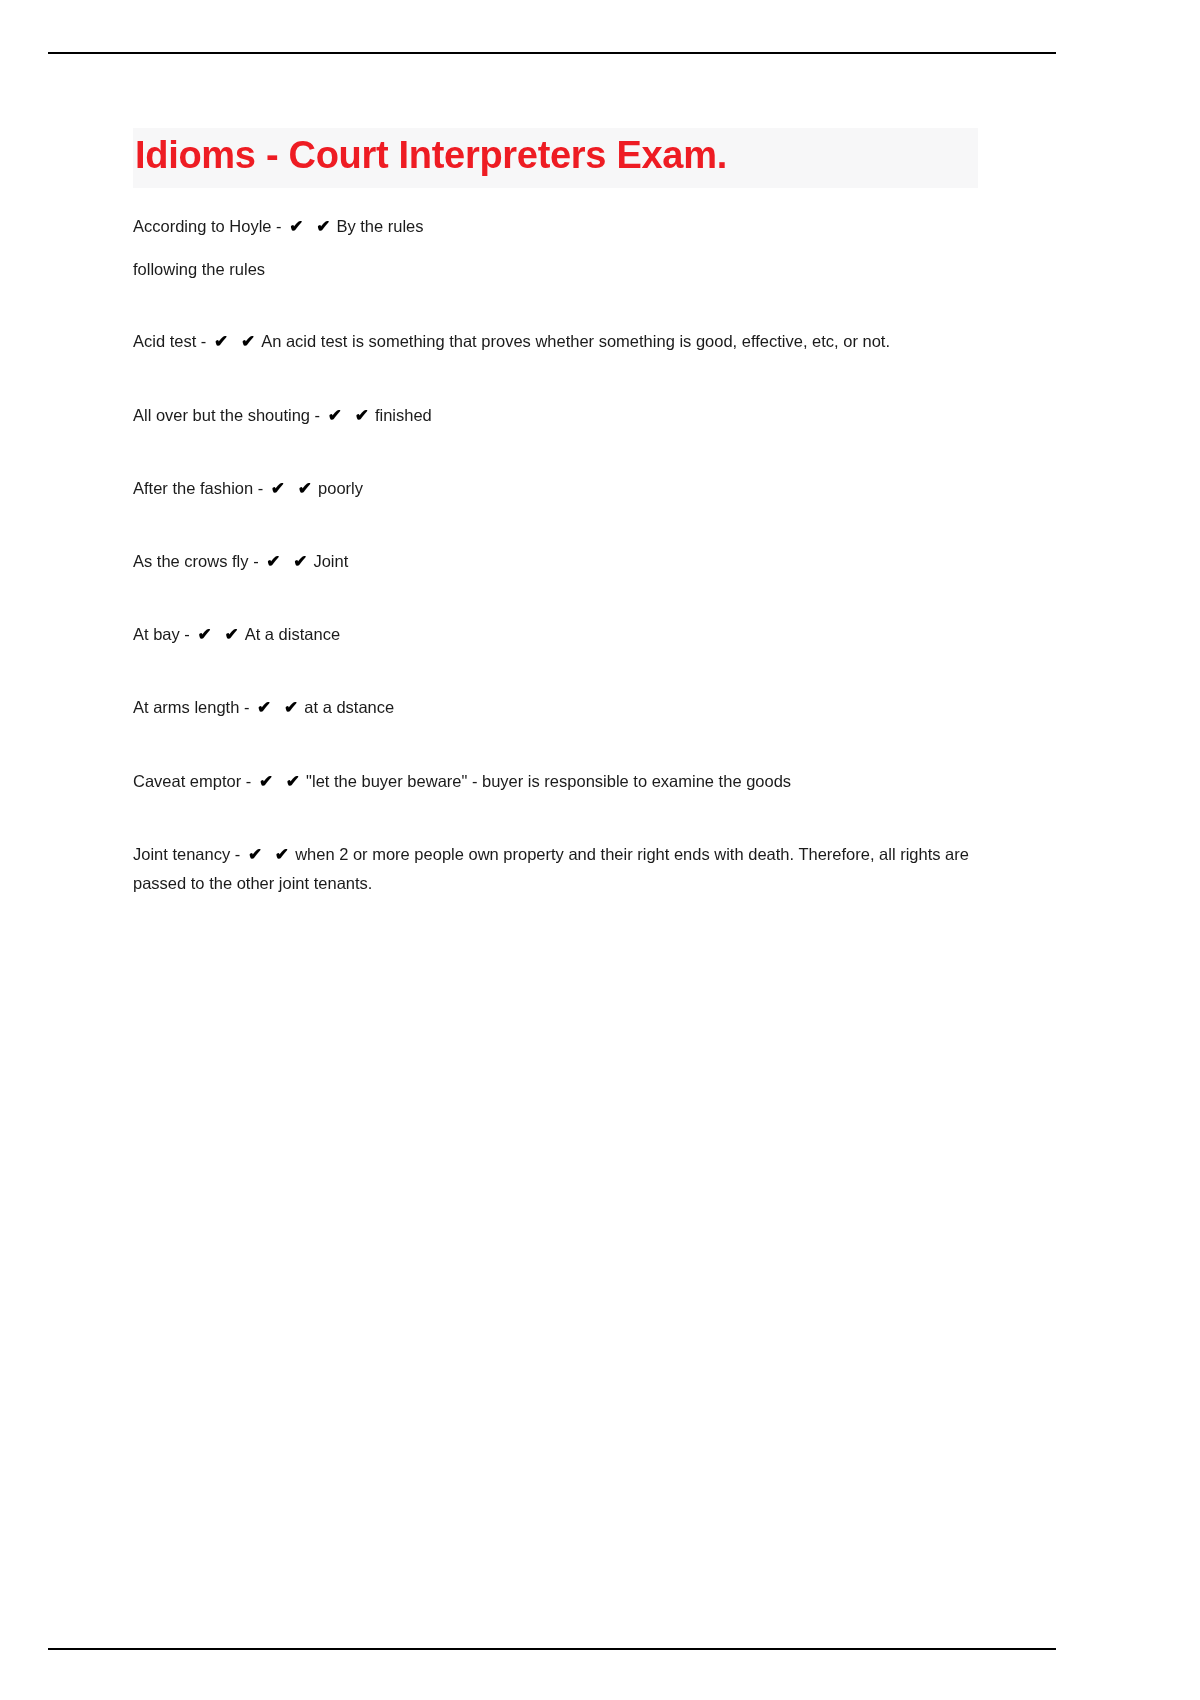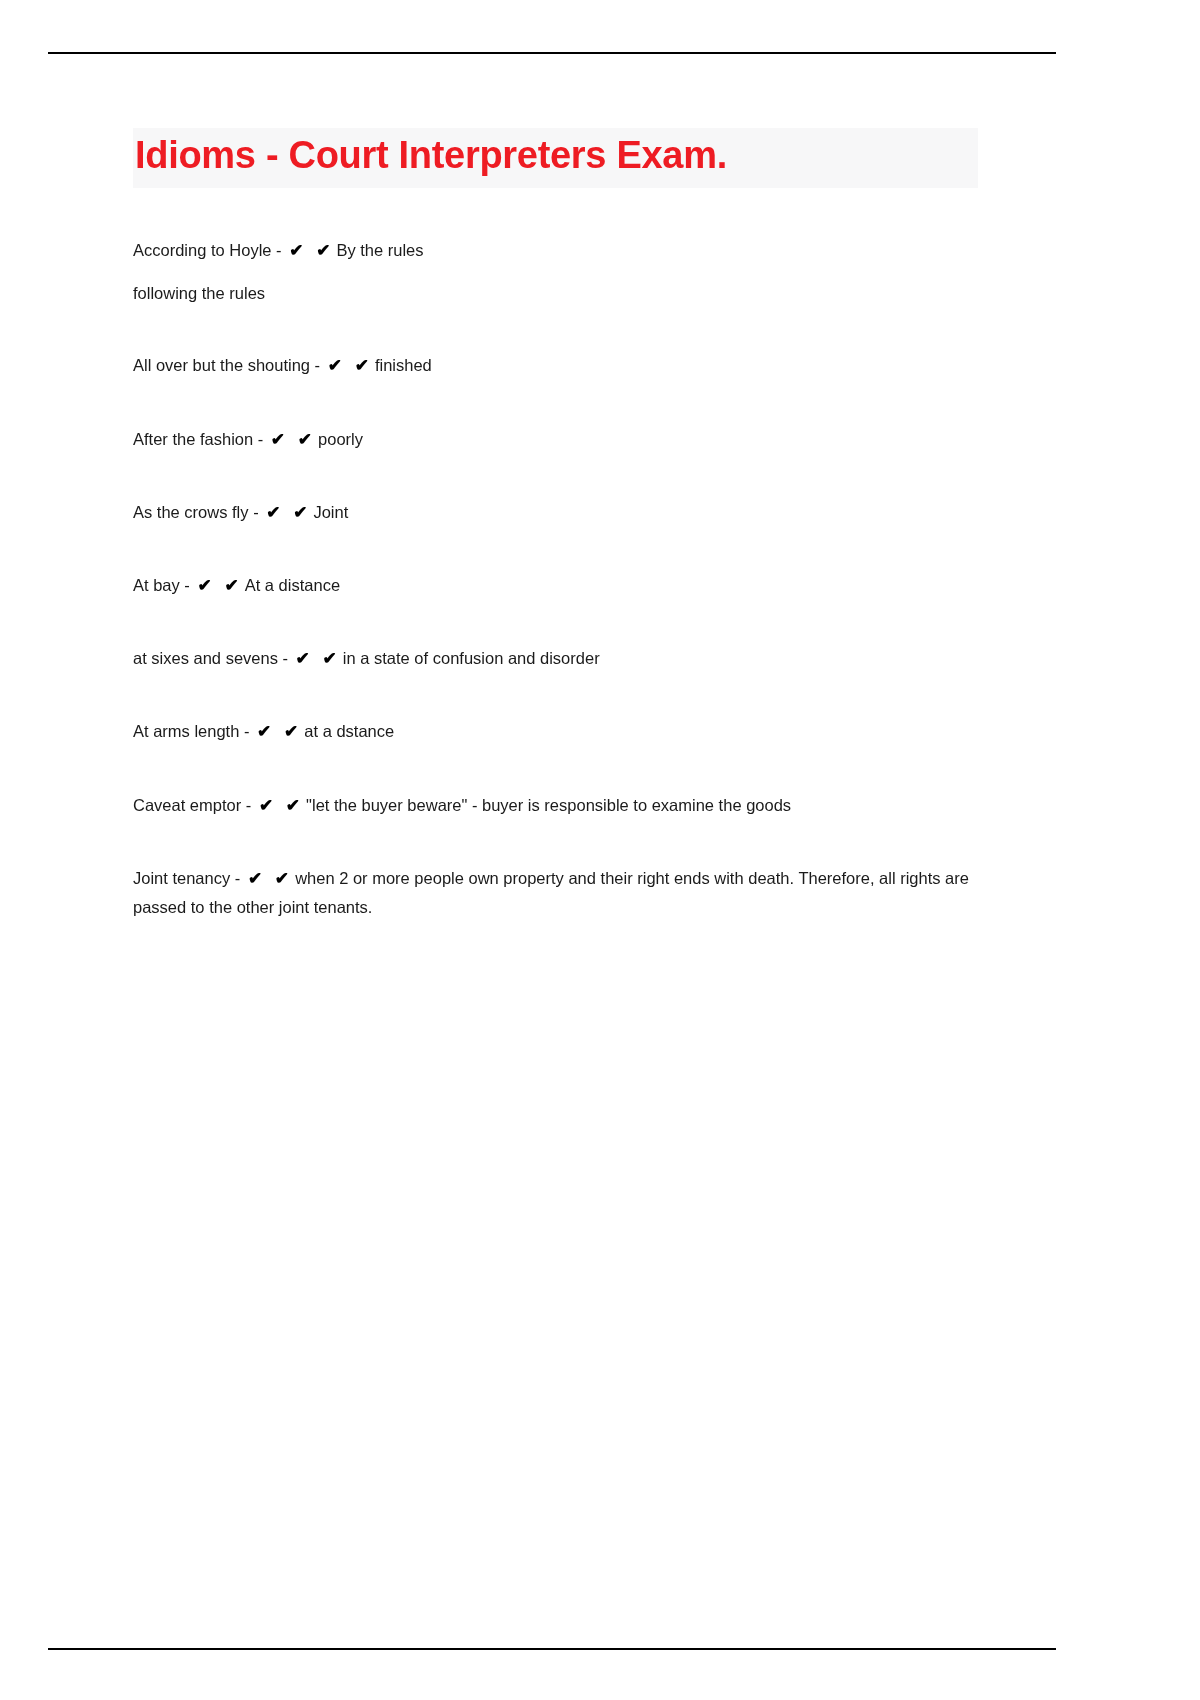--- a/index.html
+++ b/index.html
@@ -54,21 +54,21 @@
   .title {
     font-size: 38px;
     font-weight: bold;
     color: #ee1c23;
     letter-spacing: -0.3px;
     line-height: 1.15;
     margin: 0;
     font-family: "Liberation Sans", sans-serif;
   }
   .entries {
-    margin-top: 48px;
+    margin-top: 24px;
   }
   .entry {
     margin-bottom: 44px;
     font-size: 16.5px;
     line-height: 1.72;
     color: #1b1b1b;
     max-width: 855px;
   }
   .entry:last-child {
     margin-bottom: 0;
@@ -106,40 +106,40 @@
     </div>
 
     <div class="entries">
 
       <div class="entry">
         <span class="term">According to Hoyle</span><span class="dash"> - </span><span class="checks">✔ ✔</span><span class="definition">By the rules</span>
         <div style="height:14px"></div>
         <span class="definition">following the rules</span>
       </div>
 
+      <div class="entry">
+        <span class="term">Acid test</span><span class="dash"> - </span><span class="checks">✔ ✔</span><span class="definition">An acid test is something that proves whether something is good, effective, etc, or not.</span>
+      </div>
 
       <div class="entry">
         <span class="term">All over but the shouting</span><span class="dash"> - </span><span class="checks">✔ ✔</span><span class="definition">finished</span>
       </div>
 
       <div class="entry">
         <span class="term">After the fashion</span><span class="dash"> - </span><span class="checks">✔ ✔</span><span class="definition">poorly</span>
       </div>
 
       <div class="entry">
         <span class="term">As the crows fly</span><span class="dash"> - </span><span class="checks">✔ ✔</span><span class="definition">Joint</span>
       </div>
 
       <div class="entry">
         <span class="term">At bay</span><span class="dash"> - </span><span class="checks">✔ ✔</span><span class="definition">At a distance</span>
       </div>
 
-      <div class="entry">
-        <span class="term">at sixes and sevens</span><span class="dash"> - </span><span class="checks">✔ ✔</span><span class="definition">in a state of confusion and disorder</span>
-      </div>
 
 
       <div class="entry">
         <span class="term">At arms length</span><span class="dash"> - </span><span class="checks">✔ ✔</span><span class="definition">at a dstance</span>
       </div>
 
       <div class="entry">
         <span class="term">Caveat emptor</span><span class="dash"> - </span><span class="checks">✔ ✔</span><span class="definition">"let the buyer beware" - buyer is responsible to examine the goods</span>
       </div>
 

